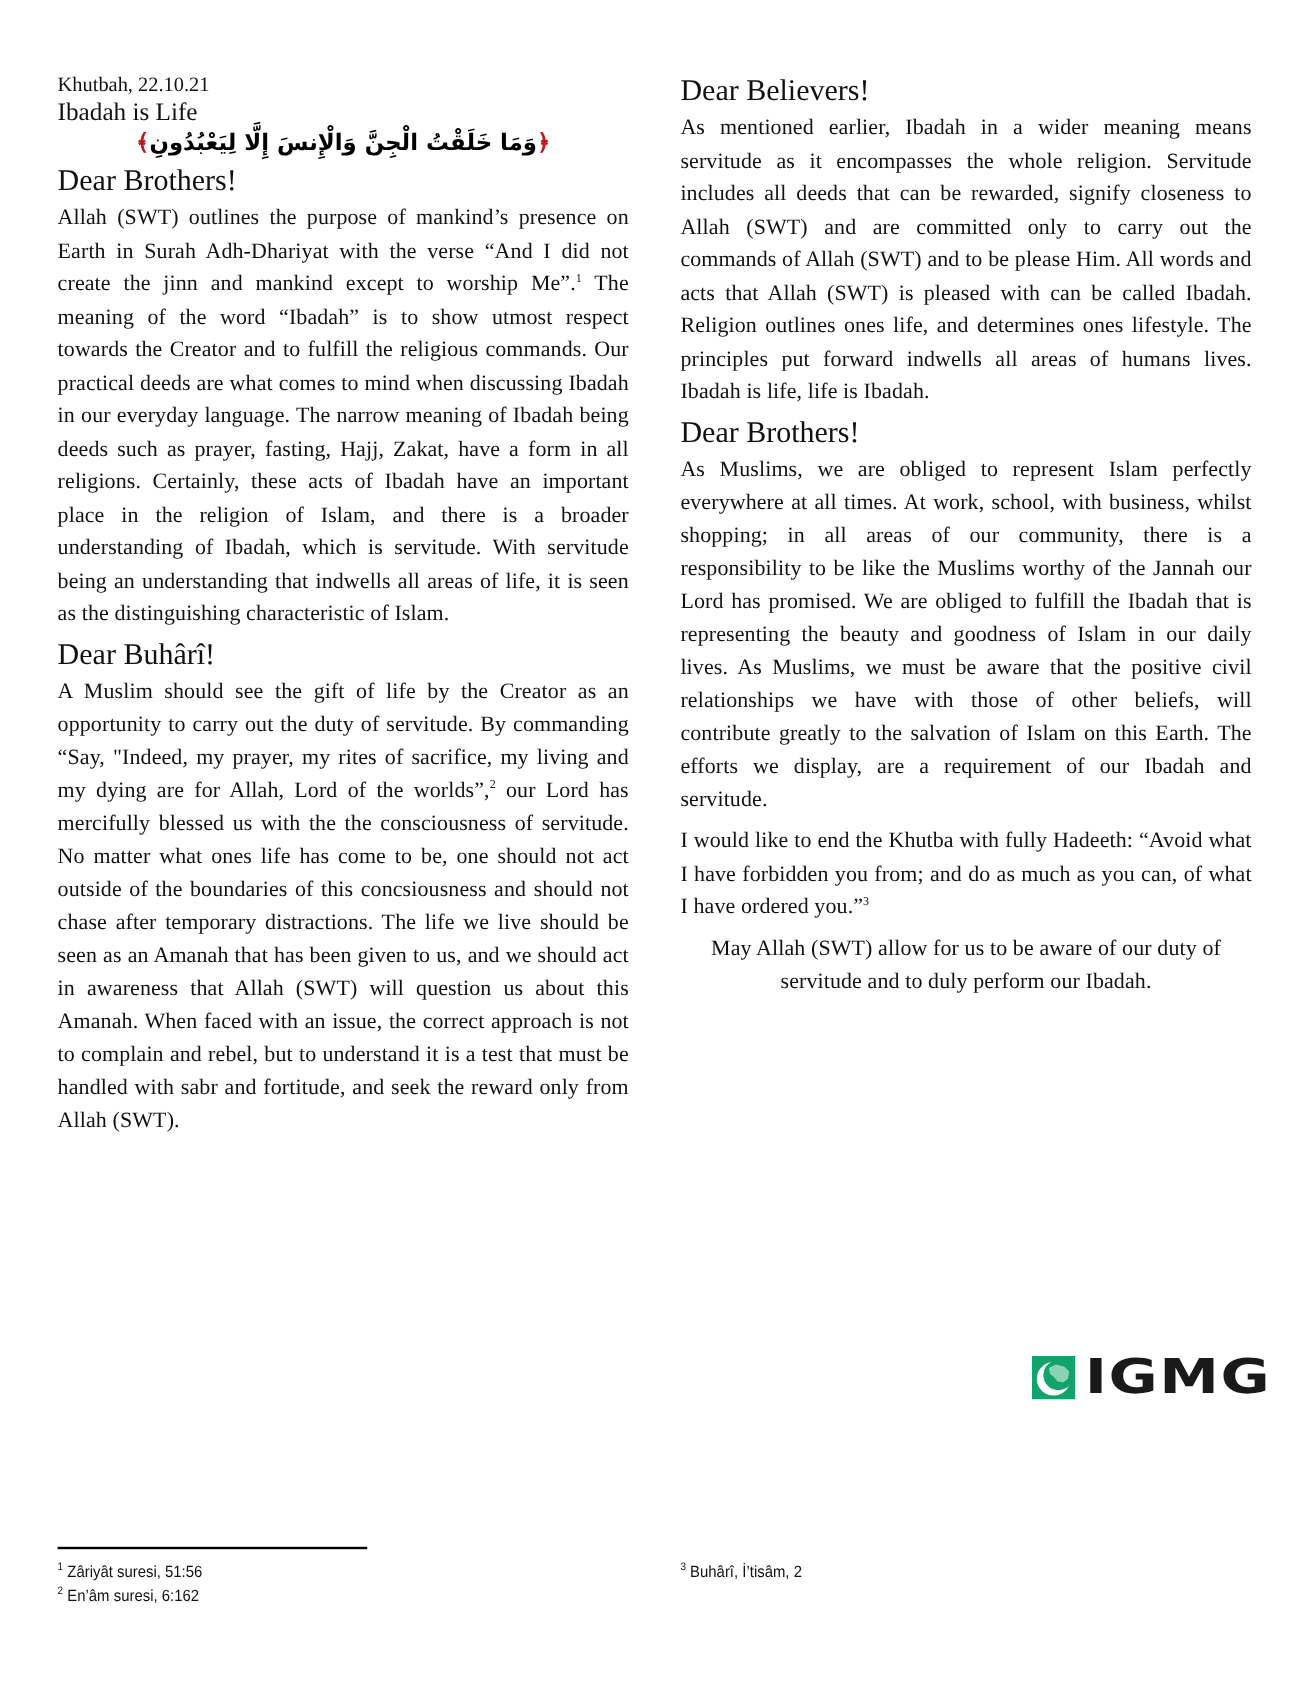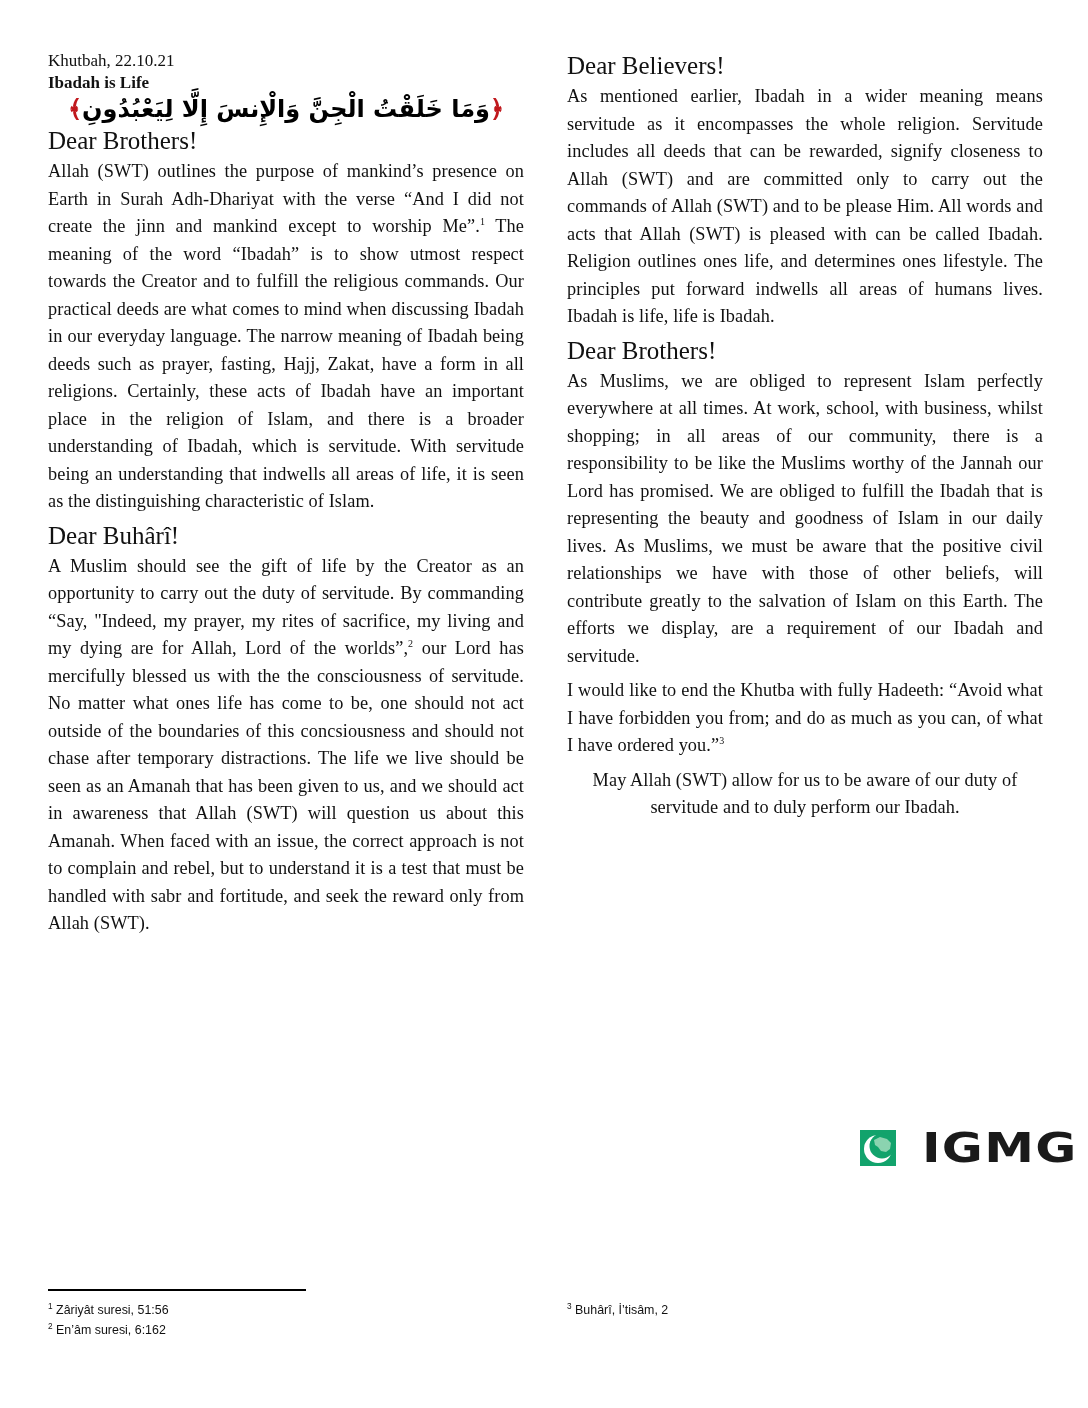--- a/index.html
+++ b/index.html
@@ -1,36 +1,36 @@
 <!DOCTYPE html>
 <html><head>
 <meta charset="utf-8">
 <style>
   html, body { margin: 0; padding: 0; background: #ffffff; }
   body { width: 1088px; height: 1408px; position: relative; overflow: hidden;
          font-family: "DejaVu Serif", "Liberation Serif", serif; color: #111; }
-  .col { position: absolute; top: 50px; width: 476px; font-size: 17.2px; line-height: 27.4px; }
+  .col { position: absolute; top: 60px; width: 476px; font-size: 17.2px; line-height: 27.4px; }
   .col-left { left: 48px; }
   .col-right { left: 567px; }
   .meta { font-family: "Liberation Serif", serif; font-size: 17px; line-height: 22px; }
-  .doc-title { font-family: "Liberation Serif", serif; font-weight: bold; font-size: 17px; line-height: 22px; }
+  .doc-title { font-family: "Liberation Serif", serif; font-weight: normal; font-size: 21px; line-height: 22px; }
   .arabic { direction: rtl; text-align: center; font-family: "DejaVu Sans", sans-serif; font-weight: bold;
-            font-size: 24px; line-height: 31px; color: #000; }
+            font-size: 19px; line-height: 31px; color: #000; }
   .arabic .orn { color: #c0171c; }
   .heading { font-weight: normal; font-family: "Liberation Serif", serif; font-size: 25px; margin: 3px 0 4px 0; line-height: 26px; }
   p { margin: 0 0 7px 0; text-align: justify; font-family: "Liberation Serif", serif; font-size: 18.3px; line-height: 27.5px; letter-spacing: 0.1px; }
   p b { font-weight: normal; }
   sup { font-size: 10px; line-height: 0; vertical-align: super; }
   .fn-rule { position: absolute; left: 48px; top: 1289px; width: 258px; height: 0; border-top: 2px solid #000; }
   .footnotes-left { position: absolute; left: 48px; top: 1300px; font-family: "Liberation Sans", sans-serif;
                     font-size: 13.5px; line-height: 20px; transform: scaleX(0.92); transform-origin: left; }
   .footnotes-right { position: absolute; left: 567px; top: 1300px; font-family: "Liberation Sans", sans-serif;
                      font-size: 13.5px; line-height: 20px; transform: scaleX(0.92); transform-origin: left; }
   .footnotes-left sup, .footnotes-right sup { font-size: 9px; }
-  .logo { position: absolute; left: 860px; top: 1130px; display: flex; align-items: center; gap: 18px; }
+  .logo { position: absolute; left: 860px; top: 1130px; display: flex; align-items: center; }
   .logo-mark { width: 36px; height: 36px; background: #12a36c; position: relative; overflow: hidden; }
   .logo-text { font-family: "DejaVu Sans", sans-serif; font-weight: bold; font-size: 40px; letter-spacing: 1px;
                color: #1a1a1a; margin-left: 8px; line-height: 36px; transform: scaleX(1.25); transform-origin: left; }
 </style>
 </head>
 <body>
 
 <div class="col col-left">
   <div class="meta">Khutbah, 22.10.21</div>
   <div class="doc-title">Ibadah is Life</div>

